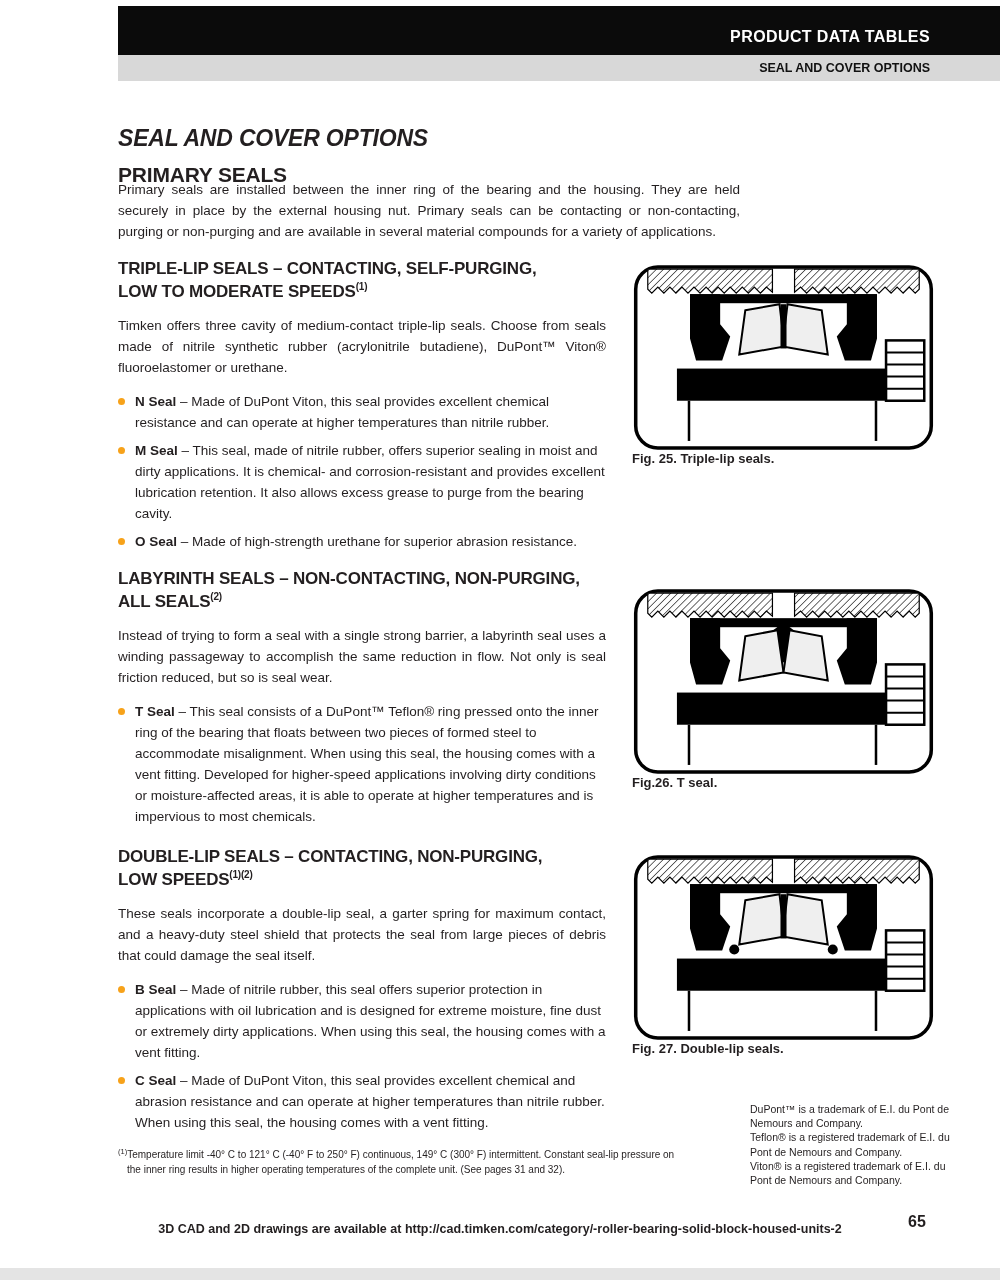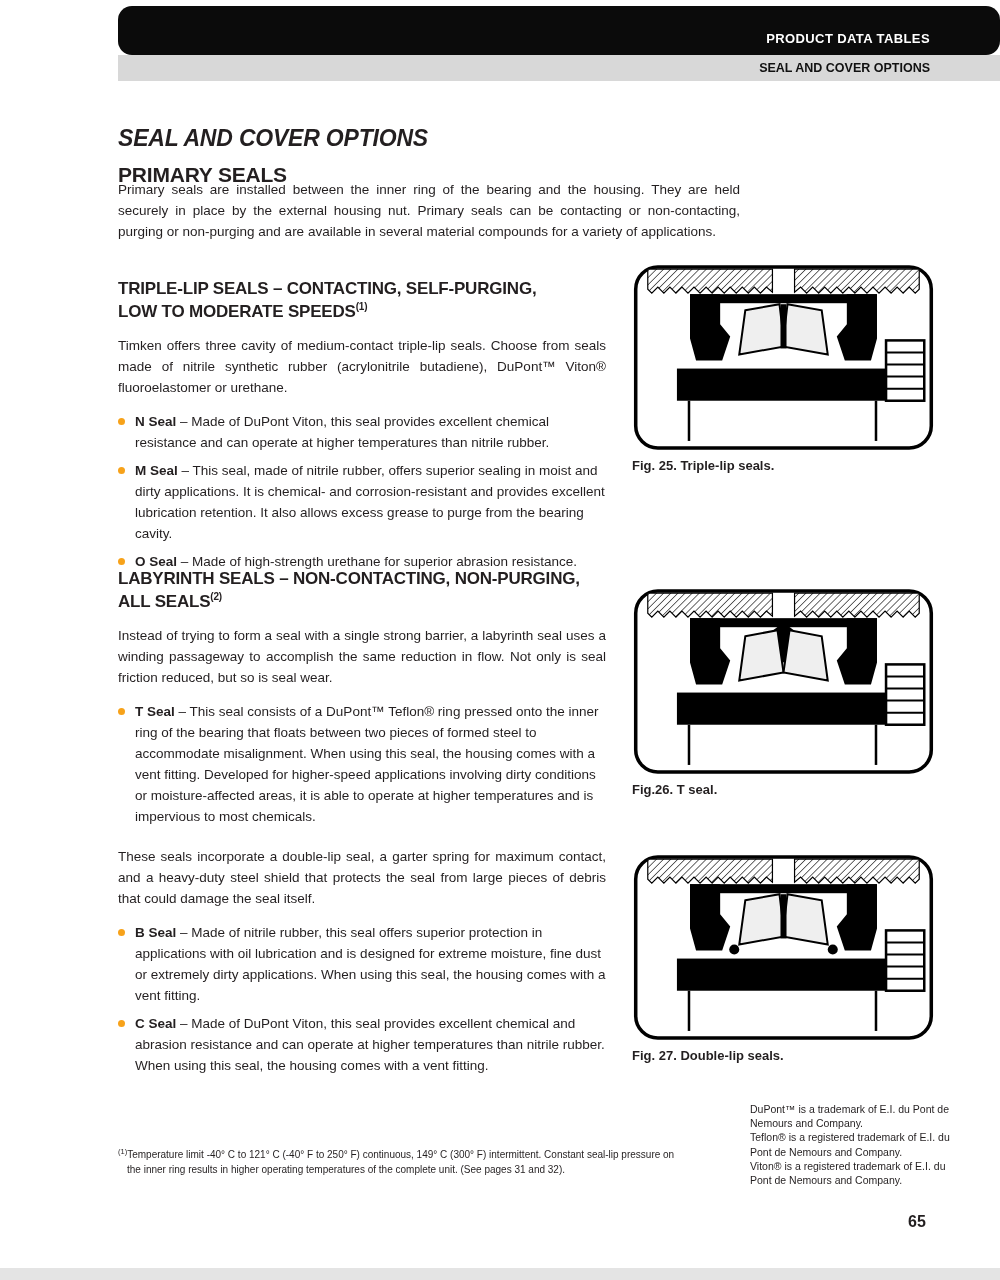--- a/index.html
+++ b/index.html
@@ -7,49 +7,48 @@
     position:relative; width:1000px; height:1280px; background:#ffffff;
     font-family:"Liberation Sans", sans-serif; color:var(--text,#231f20);
     overflow:hidden;
   }
 
   
   .bar-black {
     position:absolute; left:118px; top:6px; width:882px; height:49px;
     background:var(--bar-black,#0b0b0b); box-sizing:border-box;
     display:flex; align-items:flex-end; justify-content:flex-end;
-    padding:0 70px 9px 0; color:#fff; font-weight:bold; font-size:13px;
+    padding:0 70px 9px 0; color:#fff; font-weight:bold; font-size:16px;
     letter-spacing:.4px;
-    border-radius:14px;
   }
   .bar-gray {
     position:absolute; left:118px; top:55px; width:882px; height:26px;
     background:var(--bar-gray,#d8d8d8); box-sizing:border-box;
     display:flex; align-items:center; justify-content:flex-end;
     padding-right:70px; font-weight:bold; font-size:12.5px; color:#111;
   }
 
   .title { position:absolute; left:118px; top:110px; font-size:23px; font-weight:bold; font-style:italic; letter-spacing:-.2px; }
   .subtitle { position:absolute; left:118px; top:146px; font-size:21px; font-weight:bold; letter-spacing:-.2px; }
   .intro { position:absolute; left:118px; top:179px; width:622px; font-size:13.5px; line-height:1.56; text-align:justify; margin:0; }
 
   .sec { position:absolute; left:118px; width:488px; }
-  #sec1 { top:258px;margin-top:20px; } #sec2 { top:568px; } #sec3 { top:846px; }
+  #sec1 { top:258px; } #sec2 { top:568px; } #sec3 { top:846px; }
   .sec h2 { margin:0 0 12px; font-size:17px; line-height:1.3; letter-spacing:-.2px; color:var(--text,#231f20); }
   .sec h2 .hl { display:block; }
   .sec h2 sup { font-size:10px; }
   .sec .body { margin:0 0 13px; font-size:13.5px; line-height:1.56; text-align:justify; }
   .bullets { list-style:none; margin:0; padding:0; }
   .bullets li { position:relative; padding-left:17px; margin-bottom:7px; font-size:13.5px; line-height:1.56; }
   .dot { position:absolute; left:0; top:7px; width:7px; height:7px; border-radius:50%; background:var(--accent,#f7a21a); }
 
   .fig { position:absolute; left:632px; width:303px; margin:0; }
   #fig25 { top:264px; } #fig26 { top:588px; } #fig27 { top:854px; }
   .fig-box svg { display:block; width:303px; height:187px; }
-  .fig figcaption { font-weight:bold; font-size:13px; margin-top:7px; color:var(--text,#231f20); }
+  .fig figcaption { font-weight:bold; font-size:13px; color:var(--text,#231f20); }
 
   .footnotes { position:absolute; left:118px; top:1146px; width:566px; font-size:10px; line-height:1.5; }
   .footnotes p { margin:0; padding-left:9px; text-indent:-9px; }
   .footnotes sup { font-size:7.5px; }
 
   .trademarks { position:absolute; left:750px; top:1102px; width:205px; font-size:10.5px; line-height:1.35; }
   .trademarks p { margin:0; }
 
   .footer-text { position:absolute; left:0; top:1222px; width:1000px; text-align:center; font-weight:bold; font-size:12.5px; }
   .page-num { position:absolute; left:908px; top:1213px; font-size:16px; font-weight:bold; }
@@ -163,20 +162,24 @@
         <line x1="252" y1="88" x2="290" y2="88" stroke="#000" stroke-width="2"></line>
         <line x1="252" y1="100" x2="290" y2="100" stroke="#000" stroke-width="2"></line>
         <line x1="252" y1="112" x2="290" y2="112" stroke="#000" stroke-width="2"></line>
         <line x1="252" y1="124" x2="290" y2="124" stroke="#000" stroke-width="2"></line>
       </svg>
     </div>
     <figcaption>Fig.26. T seal.</figcaption>
   </figure>
 
   <section class="sec" id="sec3">
+    <h2>
+      <span class="hl">DOUBLE-LIP SEALS – CONTACTING, NON-PURGING,</span>
+      <span class="hl"><span>LOW SPEEDS</span><sup>(1)(2)</sup></span>
+    </h2>
     <p class="body">These seals incorporate a double-lip seal, a garter spring for maximum contact, and a heavy-duty steel shield that protects the seal from large pieces of debris that could damage the seal itself.</p>
     <ul class="bullets">
       <li>
         <span class="dot"></span>
         <b>B Seal</b> <span>– Made of nitrile rubber, this seal offers superior protection in applications with oil lubrication and is designed for extreme moisture, fine dust or extremely dirty applications. When using this seal, the housing comes with a vent fitting.</span>
       </li>
       <li>
         <span class="dot"></span>
         <b>C Seal</b> <span>– Made of DuPont Viton, this seal provides excellent chemical and abrasion resistance and can operate at higher temperatures than nitrile rubber. When using this seal, the housing comes with a vent fitting.</span>
       </li>
@@ -219,16 +222,17 @@
   <div class="footnotes">
     <p><sup>(1)</sup><span>Temperature limit -40° C to 121° C (-40° F to 250° F) continuous, 149° C (300° F) intermittent. Constant seal-lip pressure on the inner ring results in higher operating temperatures of the complete unit. (See pages 31 and 32).</span></p>
   </div>
 
   <div class="trademarks">
     <p>DuPont™ is a trademark of E.I. du Pont de Nemours and Company.</p>
     <p>Teflon® is a registered trademark of E.I. du Pont de Nemours and Company.</p>
     <p>Viton® is a registered trademark of E.I. du Pont de Nemours and Company.</p>
   </div>
 
+  <div class="footer-text">3D CAD and 2D drawings are available at http://cad.timken.com/category/-roller-bearing-solid-block-housed-units-2</div>
   <div class="page-num">65</div>
   <div class="bottom-strip"></div>
 
 </div>
 
 </body></html>

